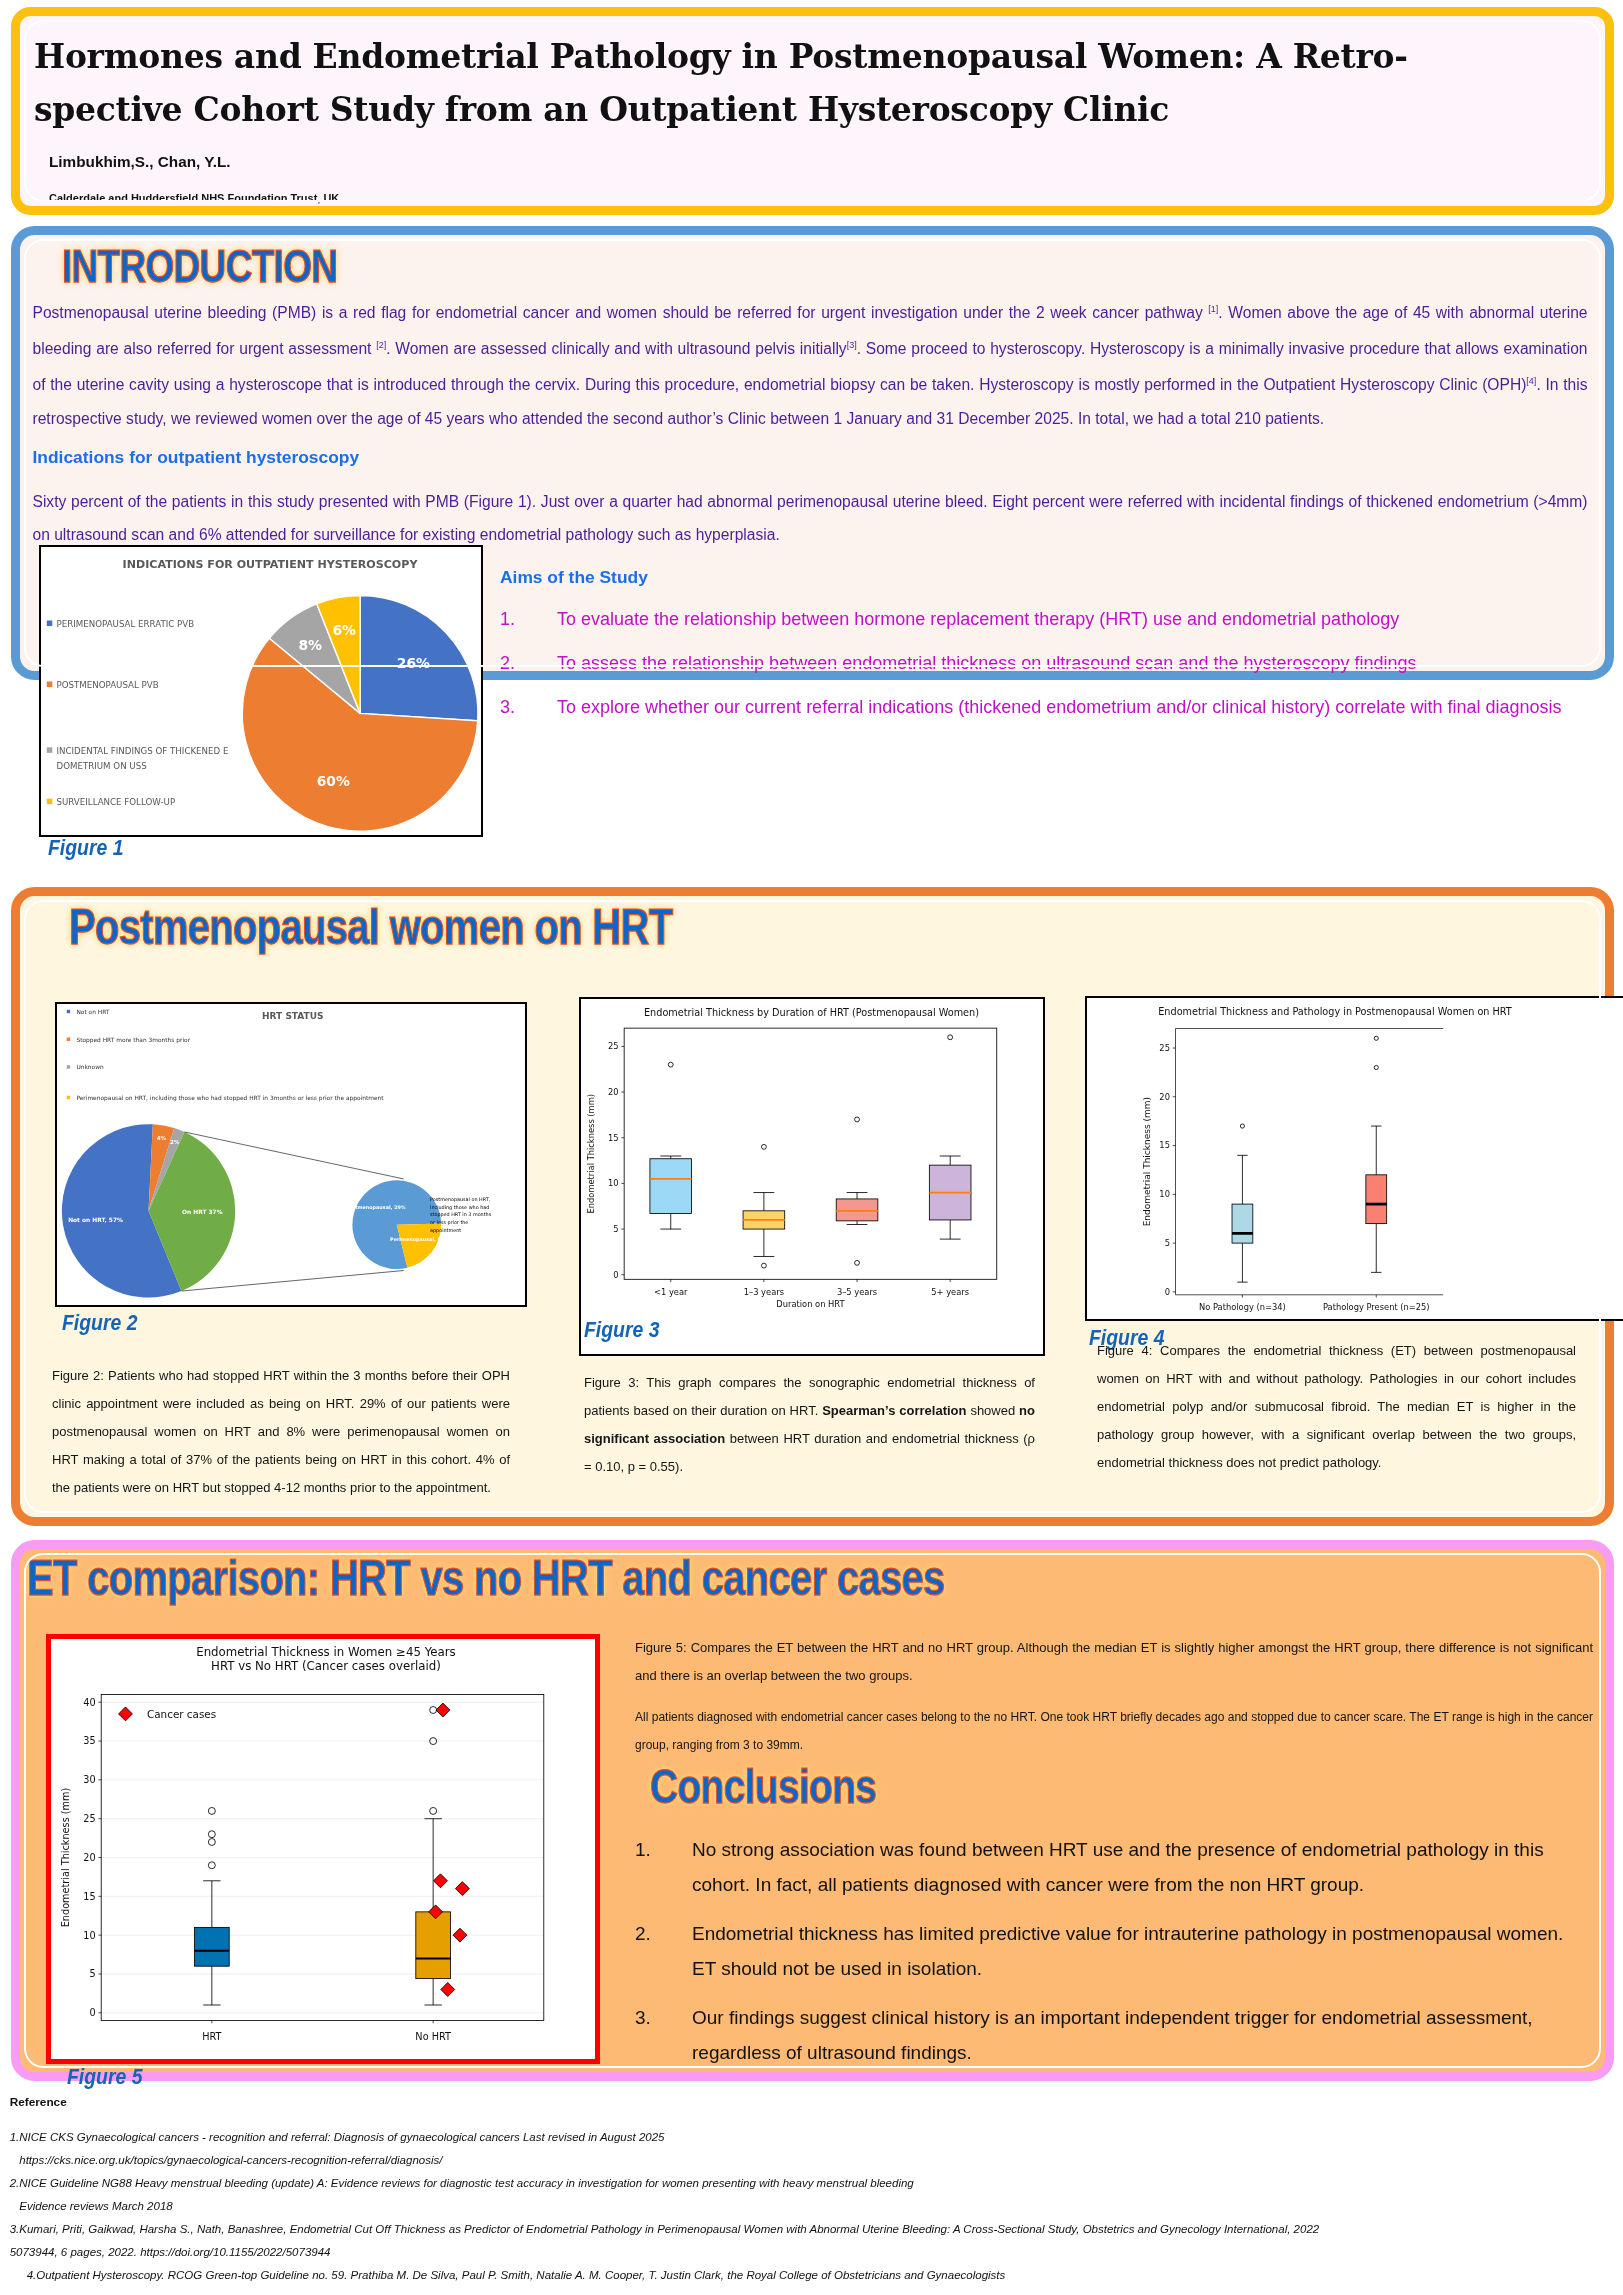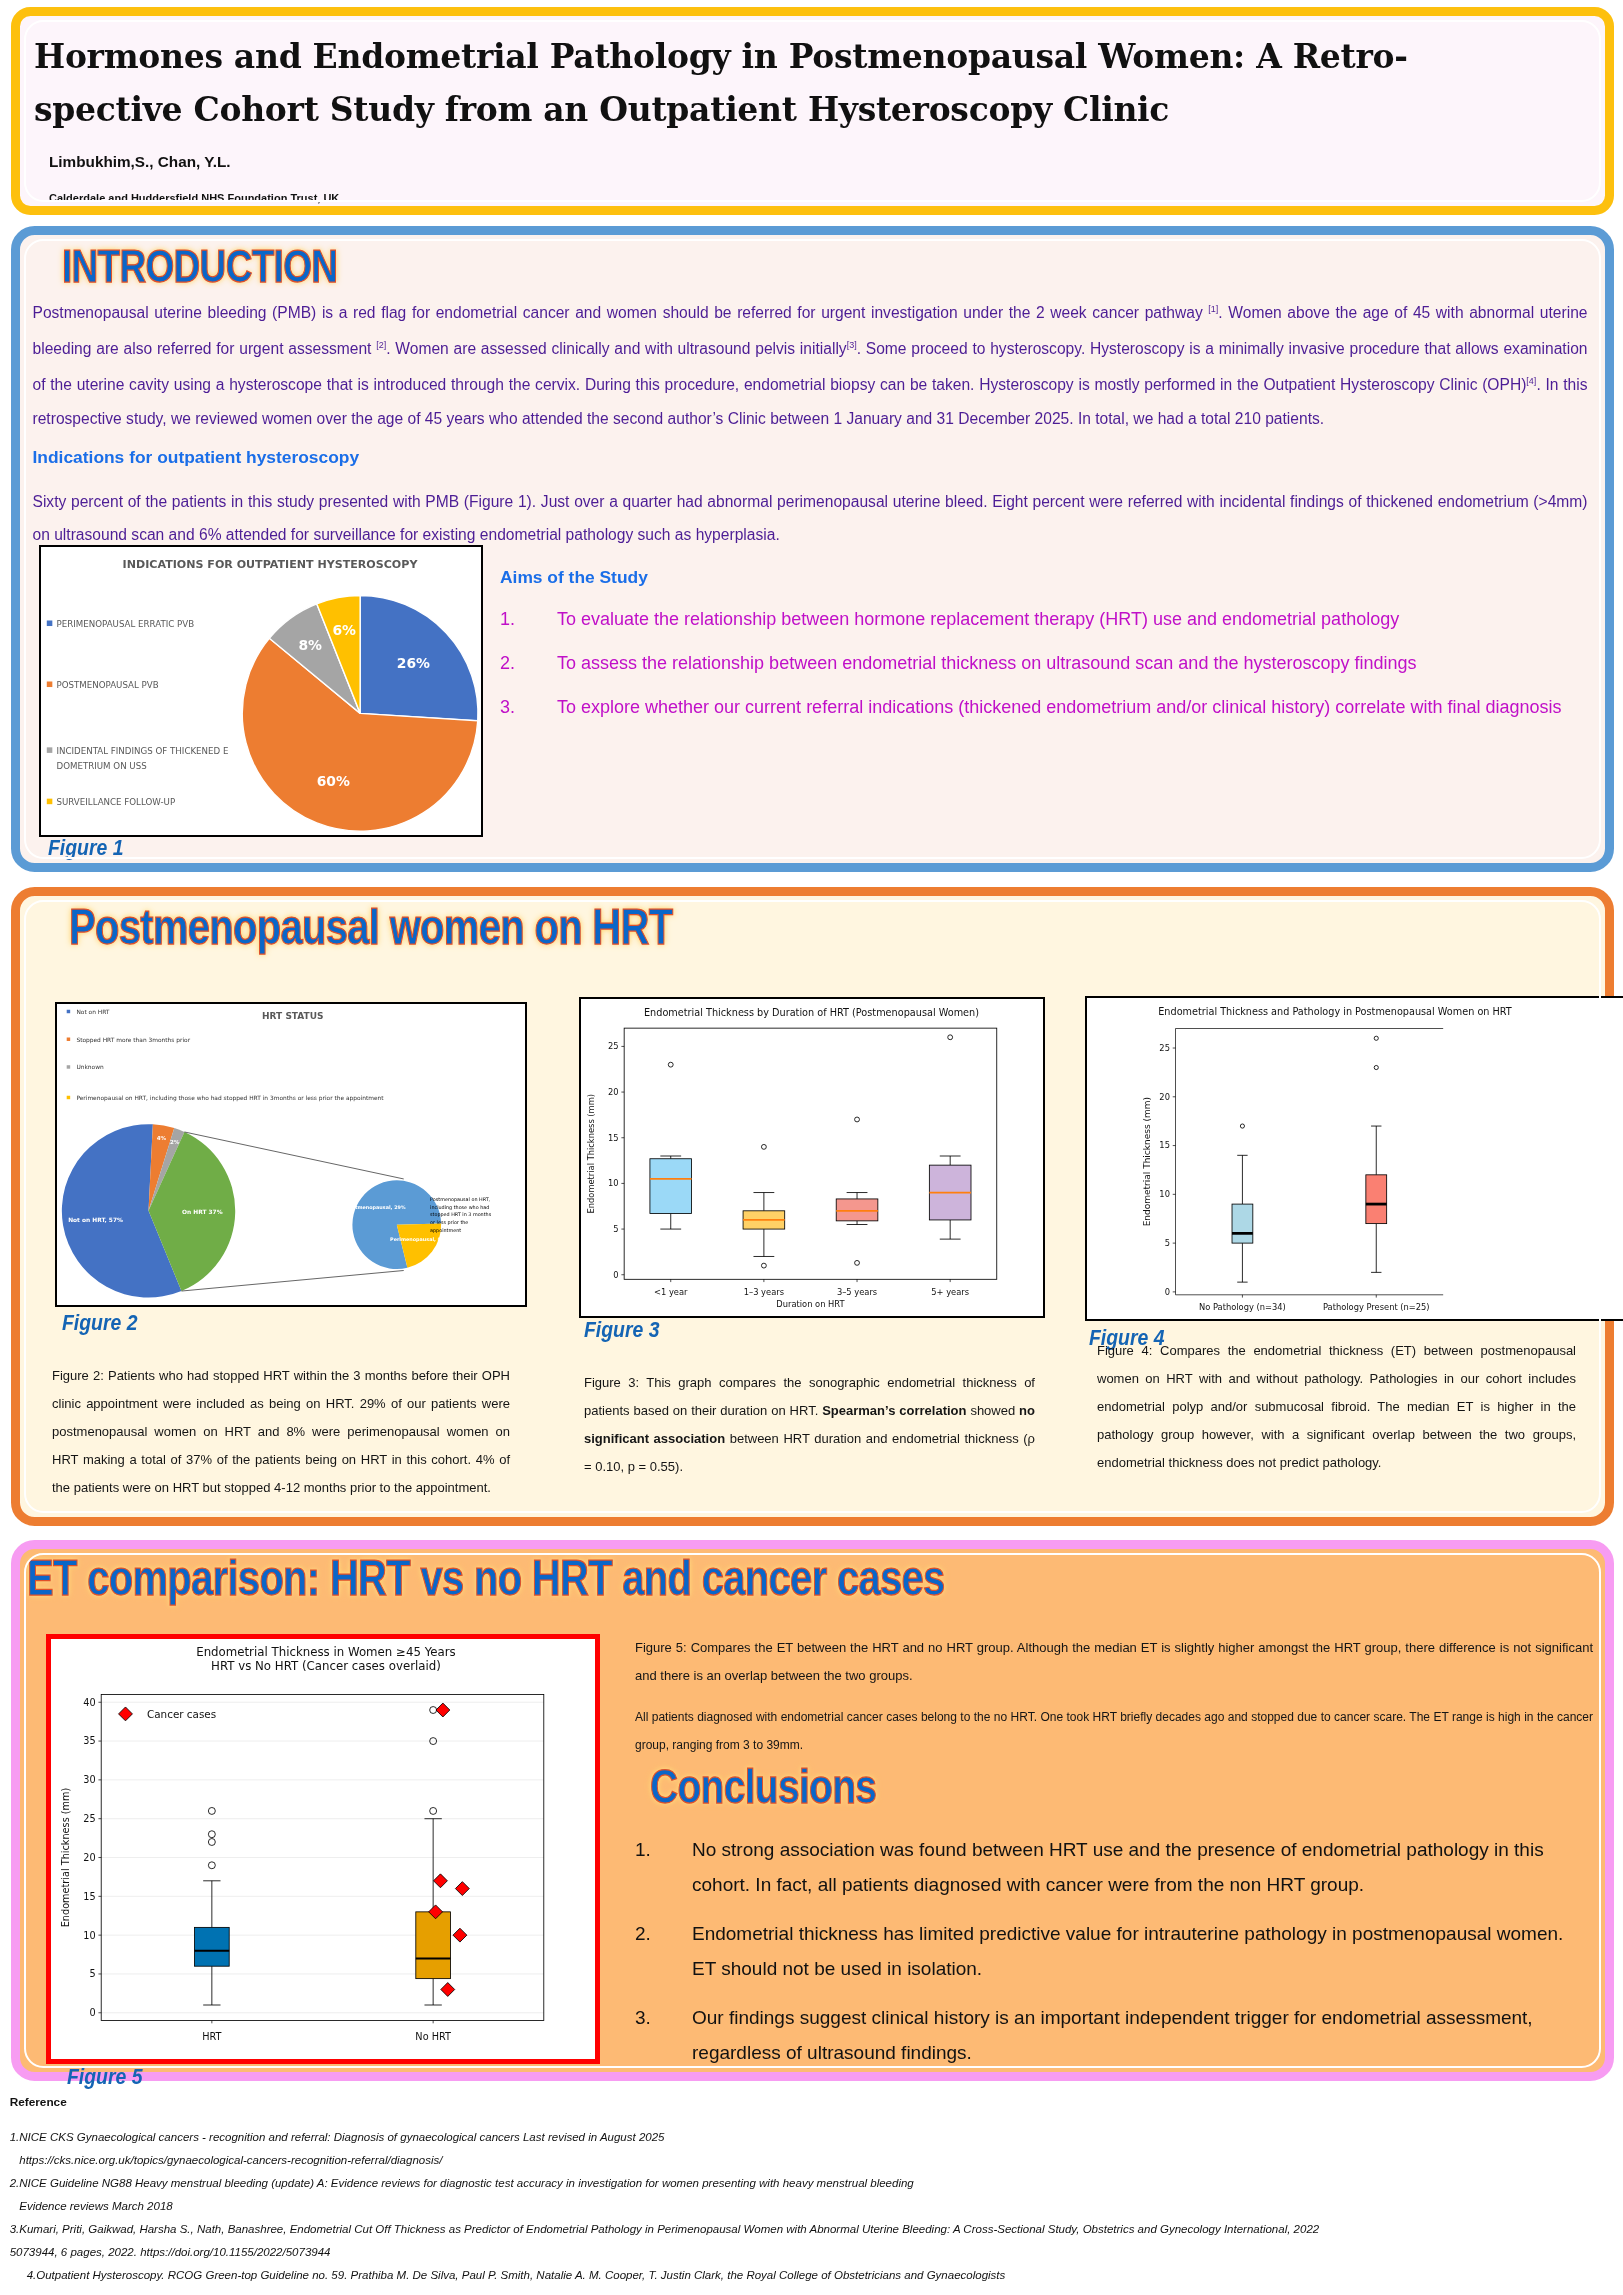--- a/index.html
+++ b/index.html
@@ -2,21 +2,21 @@
 <html style="font-size:11px"><head>
 <meta charset="utf-8">
 <style>
   * { box-sizing: border-box; margin: 0; padding: 0; }
   html, body { width: 1624px; height: 2295px; background: #ffffff; overflow: hidden; }
   body { position: relative; font-family: "Liberation Sans", sans-serif; color: #111; }
 
   .panel { position: absolute; border-radius: 23.6px; }
   .panel::after { content: ""; position: absolute; inset: 4.2px; border-radius: 19.4px; border: 2.1px solid #fff; pointer-events: none; }
   #title-panel { left: 11px; top: 7px; width: 1603px; height: 208px; background: #fdf5fb; border: 9.7px solid #fdc00e; border-radius: 19.4px; }
-  #intro-panel { left: 11px; top: 226px; width: 1603px; height: 646px; background: #fcf2ee; border: 9.7px solid #5b9bd5; }
+  #intro-panel { left: 11px; top: 226px; width: 1603px; height: 454px; background: #fcf2ee; border: 9.7px solid #5b9bd5; }
   #hrt-panel { left: 11px; top: 887px; width: 1603px; height: 639px; background: #fff6e0; border: 9.7px solid #ed7d31; }
   #et-panel { left: 11px; top: 1540px; width: 1603px; height: 541px; background: #fdba74; border: 9.7px solid #f79cf2; }
 
   .serif-title { font-family: "DejaVu Serif", serif; font-weight: bold; font-size: 33px; line-height: 53px; letter-spacing: -0.3px; color: #111; }
   .poster-head { font-family: "Liberation Sans", sans-serif; font-weight: 900; color: #0a66c8; -webkit-text-stroke: 1px #e0502a; text-shadow: 0 0 7px #ffd36b, 0 0 4.2px #ffe29a; transform: scaleY(1.25); transform-origin: left top; letter-spacing: -0.7px; white-space: nowrap; }
   .fig-label { font-family: "Liberation Sans", sans-serif; font-weight: 900; font-style: italic; color: #1464b4; font-size: 19.4px; transform: scaleY(1.1); }
   .body-text { font-family: "Liberation Sans", sans-serif; font-size: 15.6px; line-height: 33px; color: #4c1d95; }
   .body-text sup { font-size: 9px; }
   .sub-head { color: #1a6ee8; font-weight: bold; font-size: 17.4px; }
   .aim { color: #c010c8; font-size: 18px; line-height: 33px; }
@@ -114,21 +114,21 @@
         <text x="538" y="284" font-size="7" fill="#000">Postmenopausal on HRT,</text>
         <text x="538" y="295" font-size="7" fill="#000">including those who had</text>
         <text x="538" y="306" font-size="7" fill="#000">stopped HRT in 3 months</text>
         <text x="538" y="317" font-size="7" fill="#000">or less prior the</text>
         <text x="538" y="328" font-size="7" fill="#000">appointment</text>
       </svg>
   </div>
   <div class="fig-label" style="position:absolute; left:42px; top:415px;">Figure 2</div>
   <div class="cap-text" style="position:absolute; left:32px; top:466px; width:458px;">Figure 2:  Patients who had stopped HRT within the 3 months before their OPH clinic appointment were included as being on HRT. 29% of our patients were postmenopausal women on HRT and 8% were perimenopausal women on HRT making a total of 37% of the patients being on HRT in this cohort. 4% of the patients were on HRT but stopped 4-12 months prior to the appointment.</div>
 
-  <div class="chart-box" style="left:559px; top:101px; width:466px; height:321px;">
+  <div class="chart-box" style="left:559px; top:101px; width:466px; height:359px;">
     <svg id="fig3-svg" width="461" height="315" viewBox="0 0 664 454">
         <text x="332" y="24" text-anchor="middle" font-size="14" fill="#111">Endometrial Thickness by Duration of HRT (Postmenopausal Women)</text>
         <line x1="58" x2="62" y1="397.41818181818184" y2="397.41818181818184" stroke="#000"></line>
         <text x="54" y="401.6181818181818" text-anchor="end" font-size="12" fill="#111">0</text>
         <line x1="58" x2="62" y1="331.6" y2="331.6" stroke="#000"></line>
         <text x="54" y="335.8" text-anchor="end" font-size="12" fill="#111">5</text>
         <line x1="58" x2="62" y1="265.78181818181815" y2="265.78181818181815" stroke="#000"></line>
         <text x="54" y="269.98181818181814" text-anchor="end" font-size="12" fill="#111">10</text>
         <line x1="58" x2="62" y1="199.96363636363637" y2="199.96363636363637" stroke="#000"></line>
         <text x="54" y="204.16363636363636" text-anchor="end" font-size="12" fill="#111">15</text>

